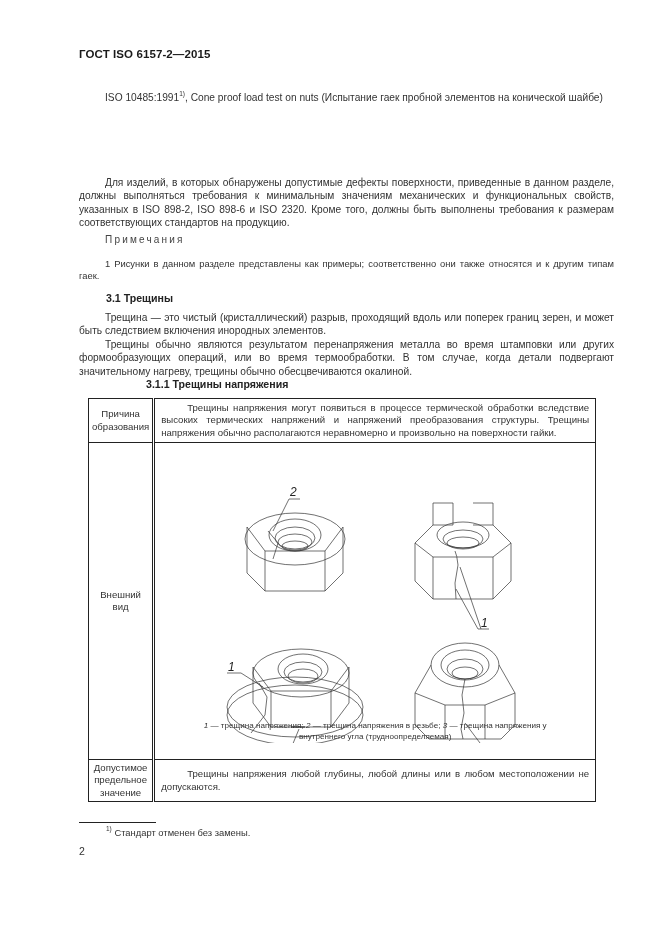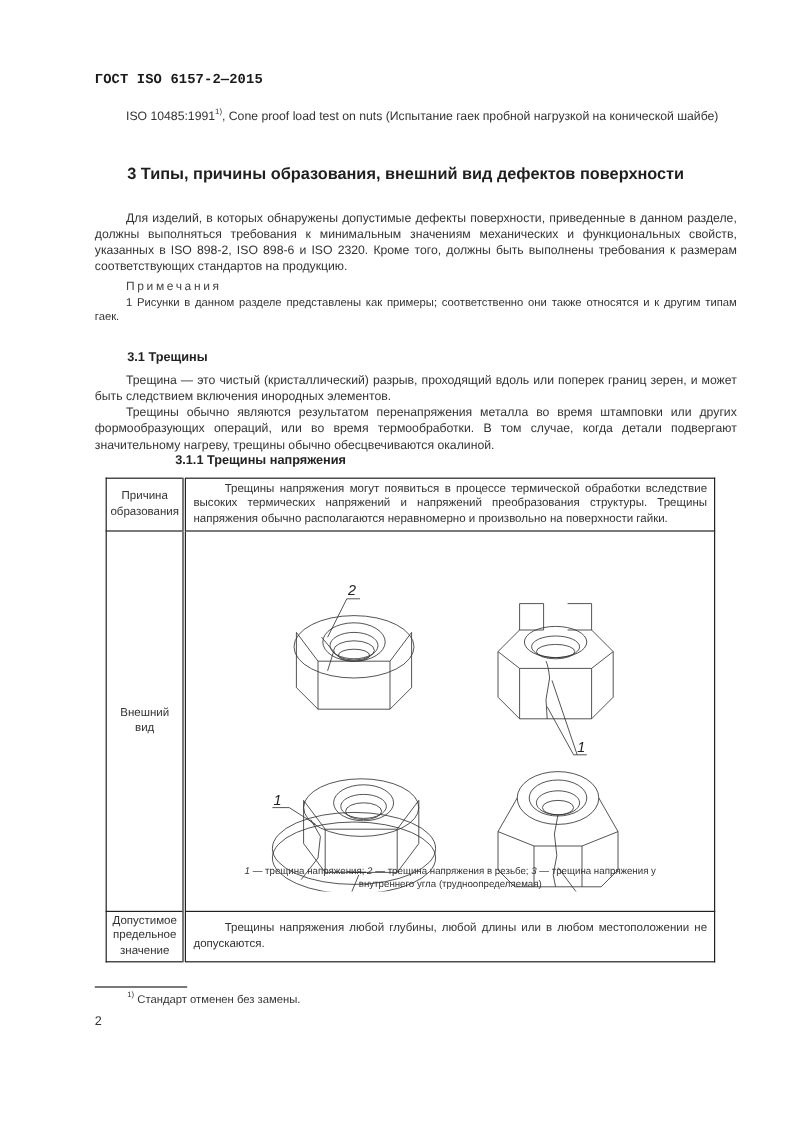--- a/index.html
+++ b/index.html
@@ -1,19 +1,19 @@
 <!DOCTYPE html>
 <html><head>
 <meta charset="utf-8">
 <style>
   html, body { margin:0; padding:0; background:#ffffff; }
   body { width:661px; height:935px; position:relative; overflow:hidden;
          font-family:"Liberation Sans", sans-serif; color:#2a2a2a; }
   .abs { position:absolute; }
-  .header { left:79px; top:60px; font-size:11.5px; font-weight:bold; color:#1a1a1a; letter-spacing:0.1px;font-family:Liberation Mono, monospace; }
+  .header { left:79px; top:48px; font-size:11.5px; font-weight:bold; color:#1a1a1a; letter-spacing:0.1px; }
   .para { font-size:10.2px; line-height:13.3px; text-align:justify; color:#333; }
   .indent { text-indent:26px; }
   .h-section { left:106px; top:136px; font-size:13.6px; font-weight:bold; line-height:17px; color:#1e1e1e; }
   .h-sub { font-size:10.6px; font-weight:bold; color:#222; }
   .notes-title { letter-spacing:2.2px; font-size:10px; color:#444; }
   .note { font-size:9.4px; line-height:12px; color:#333; text-align:justify; }
   sup { font-size:6.5px; vertical-align:5px; line-height:0; }
 
   table.defect { position:absolute; left:88px; top:398px; width:478px; border-collapse:collapse; }
   table.defect td { border:1px solid #222; font-size:9.6px; line-height:12.3px; color:#333; }
@@ -28,31 +28,30 @@
   .fn { left:106px; top:827px; font-size:9.4px; color:#333; }
   .pagenum { left:79px; top:845px; font-size:10.5px; color:#333; }
   svg .s { stroke:#333; fill:none; stroke-width:0.7; }
   svg .t { fill:#222; font-family:"Liberation Sans", sans-serif; font-style:italic; font-size:12px; }
 </style>
 </head>
 <body>
 
 <div class="abs header">ГОСТ ISO 6157-2—2015</div>
 
-<div class="abs para indent" style="left:79px; top:91px; width:535px;"><span>ISO 10485:1991</span><sup>1)</sup><span>, Cone proof load test on nuts (Испытание гаек пробной нагрузкой на конической шайбе)</span></div>
+<div class="abs para indent" style="left:79px; top:91px; width:535px;"><span>ISO 10485:1991</span><sup>1)</sup><span>, Cone proof load test on nuts (Испытание гаек пробной элементов на конической шайбе)</span></div>
 
 <div class="abs h-section">
-  <div>3 Типы, причины образования, внешний вид дефектов поверхности</div>
 </div>
 
 <div class="abs para indent" style="left:79px; top:176px; width:535px;">Для изделий, в которых обнаружены допустимые дефекты поверхности, приведенные в данном разделе, должны выполняться требования к минимальным значениям механических и функциональных свойств, указанных в ISO 898-2, ISO 898-6 и ISO 2320. Кроме того, должны быть выполнены требования к размерам соответствующих стандартов на продукцию.</div>
 
 <div class="abs" style="left:79px; top:234px; width:535px;">
   <div class="notes-title" style="padding-left:26px;">Примечания</div>
-  <div class="note indent" style="margin-top:1px;">1 Рисунки в данном разделе представлены как примеры; соответственно они также относятся и к другим типам гаек.</div>
+  <div class="note indent" style="margin-top:13px;">1 Рисунки в данном разделе представлены как примеры; соответственно они также относятся и к другим типам гаек.</div>
 </div>
 
 <div class="abs h-sub" style="left:106px; top:292px;">3.1 Трещины</div>
 
 <div class="abs para indent" style="left:79px; top:311px; width:535px;">Трещина — это чистый (кристаллический) разрыв, проходящий вдоль или поперек границ зерен, и может быть следствием включения инородных элементов.</div>
 <div class="abs para indent" style="left:79px; top:338px; width:535px;">Трещины обычно являются результатом перенапряжения металла во время штамповки или других формообразующих операций, или во время термообработки. В том случае, когда детали подвергают значительному нагреву, трещины обычно обесцвечиваются окалиной.</div>
 
 <div class="abs h-sub" style="left:106px; top:378px;margin-left:40px;">3.1.1 Трещины напряжения</div>
 
 <table class="defect">

